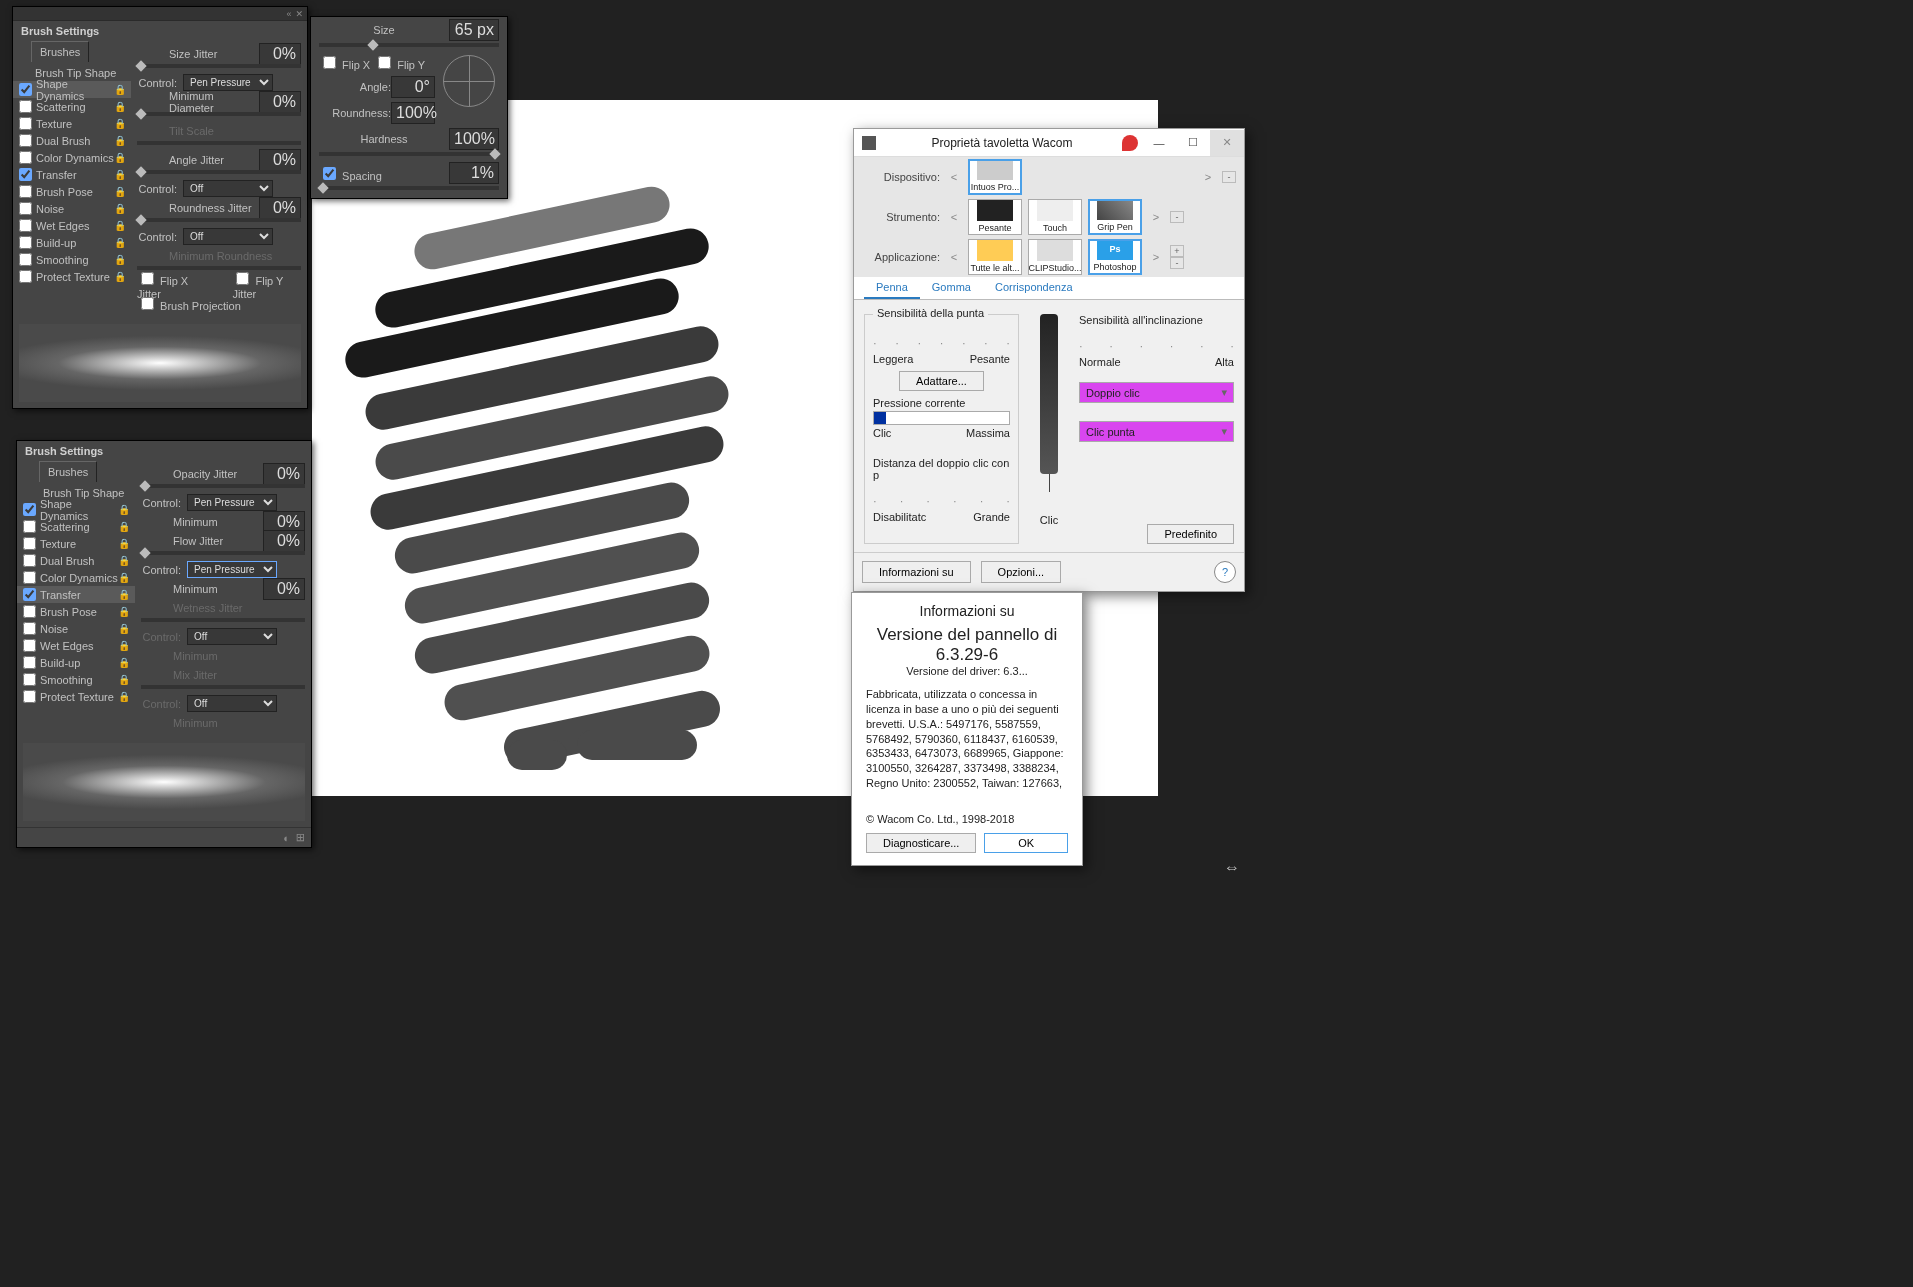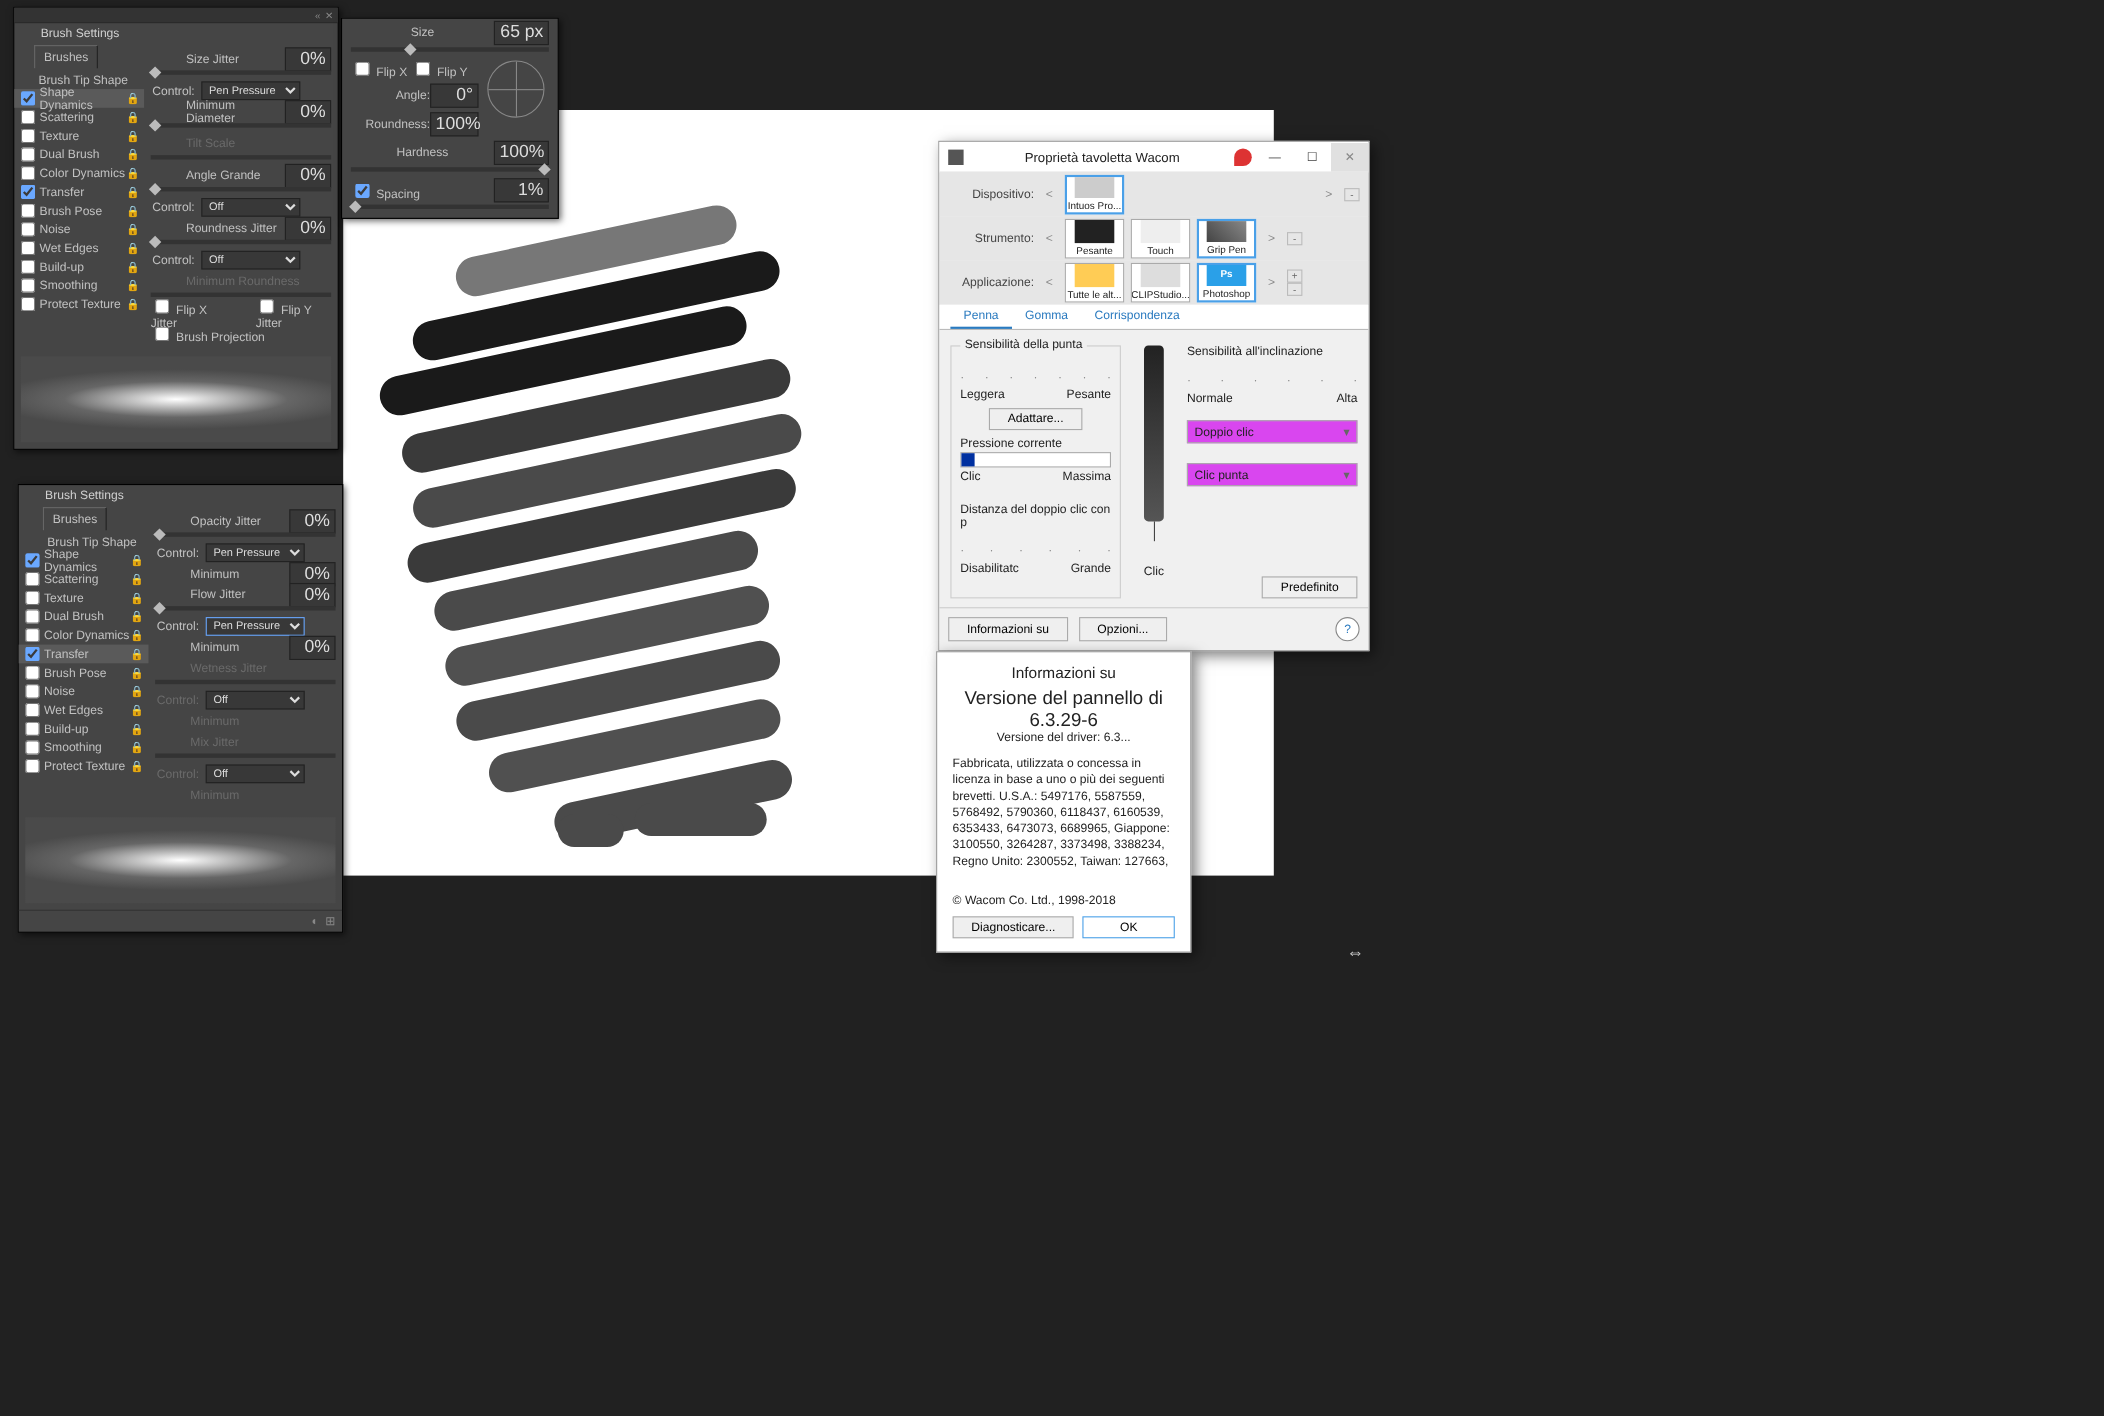--- a/index.html
+++ b/index.html
@@ -2,21 +2,21 @@
 <html><head>
 <meta charset="utf-8">
 <style>
   * { box-sizing: border-box; font-family: 'Segoe UI', Tahoma, sans-serif; }
   body { margin: 0; background: #212121; width: 1913px; height: 1287px; position: relative; overflow: hidden; font-size: 11px; }
 
   
   .ps-panel { position: absolute; background: #454545; color: #c1c1c1; border: 1px solid #000; box-shadow: 2px 2px 6px rgba(0,0,0,.6); }
   .ps-titlebar { height: 14px; background: #333; display:flex; justify-content:flex-end; align-items:center; padding: 0 4px; border-bottom:1px solid #2a2a2a;}
   .ps-titlebar span{font-size:9px; color:#888; margin-left:4px;}
-  .ps-header { padding: 4px 24px; font-weight: 400; font-size: 11px; color:#d0d0d0;}
+  .ps-header { padding: 4px 8px; font-weight: 700; font-size: 11px; color:#d0d0d0;}
   .ps-tab { background:#454545; padding:4px 8px; display:inline-block; border-top:1px solid #666; border-left:1px solid #666; border-right:1px solid #222;}
   .ps-body { display:flex; }
   .ps-left { width: 118px; }
   .ps-right { flex:1; padding: 4px 6px; }
   .ps-option { display:flex; align-items:center; padding: 2px 4px; height:17px;}
   .ps-option input[type=checkbox]{ margin:0 4px 0 2px; }
   .ps-option .lock { margin-left:auto; color:#888; font-size:10px;}
   .ps-option.sel { background:#5a5a5a; }
   .ps-row { display:flex; align-items:center; margin-bottom:2px; height:17px;}
   .ps-label { flex:1;margin-left:32px; }
@@ -204,21 +204,21 @@
           <span class="ps-val">0%</span>
         </div>
       <div class="ps-slider">
           <div class="thumb" style="left:0"></div>
         </div>
       <div class="ps-row disabled">
           <span class="ps-label">Tilt Scale</span>
         </div>
       <div class="ps-slider disabled"></div>
       <div class="ps-row">
-          <span class="ps-label">Angle Grande</span>
+          <span class="ps-label">Angle Jitter</span>
           <span class="ps-val">0%</span>
         </div>
       <div class="ps-slider">
           <div class="thumb" style="left:0"></div>
         </div>
       <div class="ps-row">
           <span style="width:40px;text-align:right;margin-right:6px">Control:</span>
           <select class="ps-select" style="width:90px"><option>Off</option></select>
         </div>
       <div class="ps-row">

